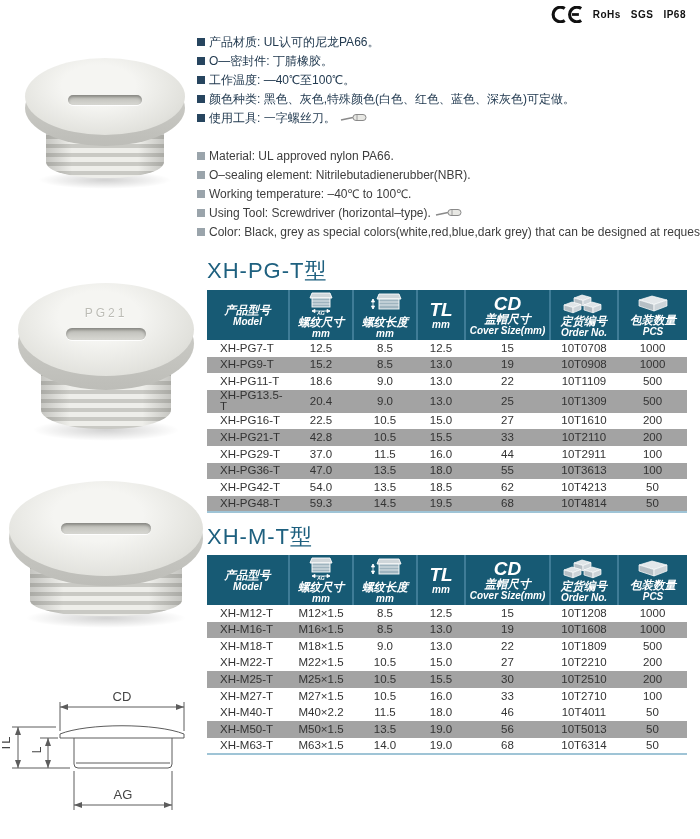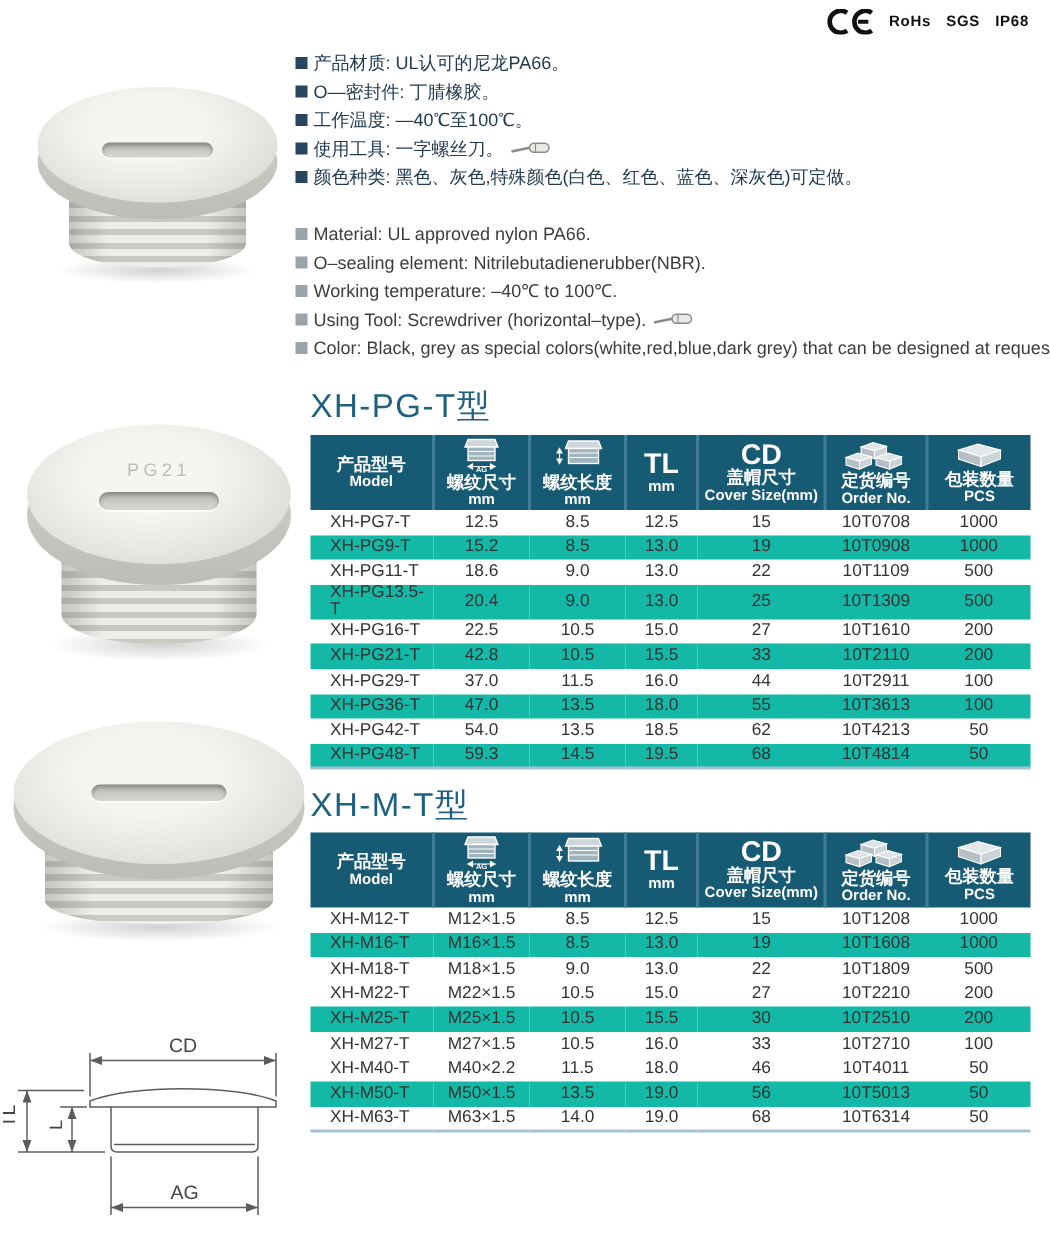--- a/index.html
+++ b/index.html
@@ -22,32 +22,32 @@
   .screwdriver{margin-left:4px;margin-top:2px;}
   
   .sec-title{position:absolute;left:207px;font-size:22px;letter-spacing:1px;color:#1e607f;font-weight:500;}
   #title-pg{top:256px;}
   #title-m{top:522px;}
   
   .spec-table{position:absolute;left:207px;width:480px;border-collapse:collapse;table-layout:fixed;
               border-bottom:2px solid #9fc4d6;}
   #table-pg{top:290px;}
   #table-m{top:555px;}
-  .spec-table thead tr{height:50px;}
+  .spec-table thead tr{height:50px;font-style:italic;}
   .spec-table th{background:#175a74;color:#fff;padding:1px 0;vertical-align:middle;font-weight:bold;}
   .spec-table th + th{border-left:2px solid #3f7c97;}
   .h-cn{font-size:11.5px;line-height:12px;}
   .h-en{font-size:10px;line-height:11px;font-weight:bold;}
   .h-unit{font-size:10px;line-height:11px;font-weight:bold;}
   .h-big{font-size:19px;line-height:19px;font-weight:bold;}
   .h-ico{line-height:0;margin-bottom:1px;}
   .spec-table tbody tr{height:16.6px;margin-top:40px;}
   .spec-table td{padding:0;font-size:11.5px;line-height:1;color:#333;text-align:center;}
   .spec-table td:first-child{text-align:left;padding-left:13px;}
-  .spec-table tbody tr.alt{background:#14b8a6;}
+  .spec-table tbody tr.alt{background:#a3a3a3;}
   
   .plug{position:absolute;}
   .plug .shadow{position:absolute;left:8%;bottom:-2%;width:84%;height:14%;background:radial-gradient(ellipse at center,rgba(0,0,0,.18),rgba(0,0,0,0) 70%);border-radius:50%;}
   .plug .threads{position:absolute;left:13%;top:46%;width:74%;height:48%;
       background:repeating-linear-gradient(180deg,#c9c9c4 0 4px,#eeeeea 4px 9px);
       border-radius:10px 10px 46% 46% / 8px 8px 26% 26%;}
   .plug .threads:after{content:"";position:absolute;inset:0;border-radius:inherit;
       background:linear-gradient(90deg,rgba(90,90,85,.28),rgba(255,255,255,0) 22%,rgba(255,255,255,0) 78%,rgba(90,90,85,.28));}
   .plug .rim{position:absolute;left:0;top:9%;width:100%;height:60%;border-radius:50%;
       background:linear-gradient(#d2d2cd,#bdbdb8);}
@@ -92,31 +92,31 @@
     <div class="bullet-line">
         <span class="sq"></span>
         <span>O—密封件: 丁腈橡胶。</span>
       </div>
     <div class="bullet-line">
         <span class="sq"></span>
         <span>工作温度: —40℃至100℃。</span>
       </div>
     <div class="bullet-line">
         <span class="sq"></span>
+        <span>颜色种类: 黑色、灰色,特殊颜色(白色、红色、蓝色、深灰色)可定做。</span>
+      </div>
+    <div class="bullet-line">
+        <span class="sq"></span>
         <span>使用工具: 一字螺丝刀。</span>
       <svg class="screwdriver" width="30" height="11" viewBox="0 0 30 11">
         <path d="M1 8 L13 5.5" stroke="#8a8a8a" stroke-width="1.6" fill="none"></path>
         <rect x="13" y="2.5" width="13" height="6" rx="3" fill="#e8e8e4" stroke="#8a8a8a" stroke-width="1"></rect>
         <line x1="17" y1="2.8" x2="17" y2="8.2" stroke="#8a8a8a" stroke-width=".8"></line>
       </svg>
     </div>
-    <div class="bullet-line">
-        <span class="sq"></span>
-        <span>颜色种类: 黑色、灰色,特殊颜色(白色、红色、蓝色、深灰色)可定做。</span>
-      </div>
   </div>
 
   <div class="bullets en">
     <div class="bullet-line">
         <span class="sq"></span>
         <span>Material: UL approved nylon PA66.</span>
       </div>
     <div class="bullet-line">
         <span class="sq"></span>
         <span>O–sealing element: Nitrilebutadienerubber(NBR).</span>

